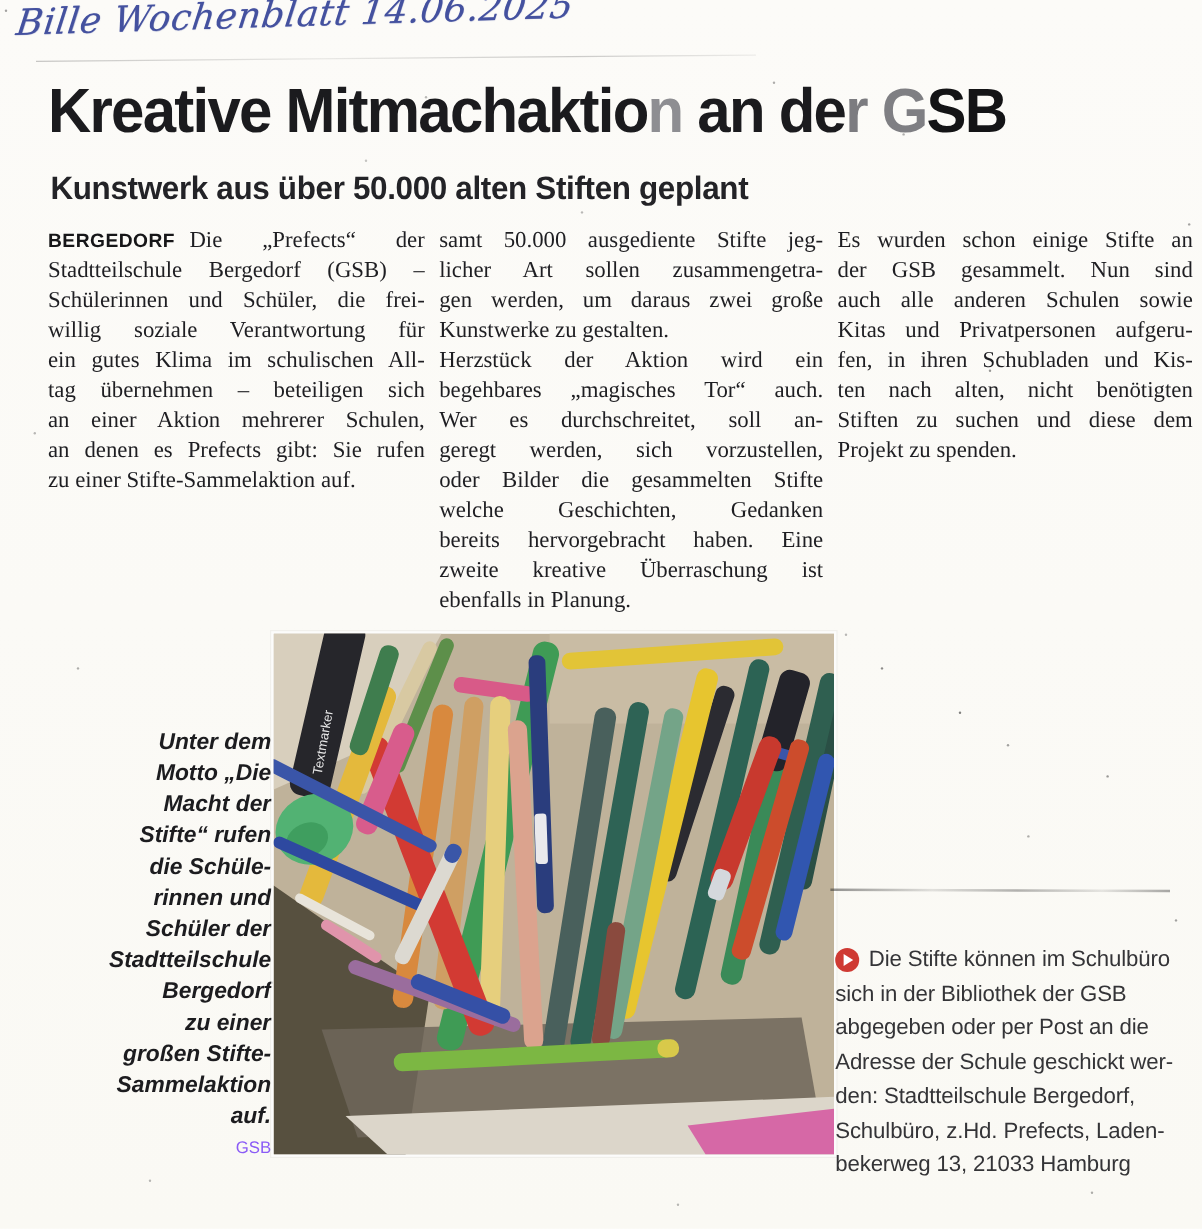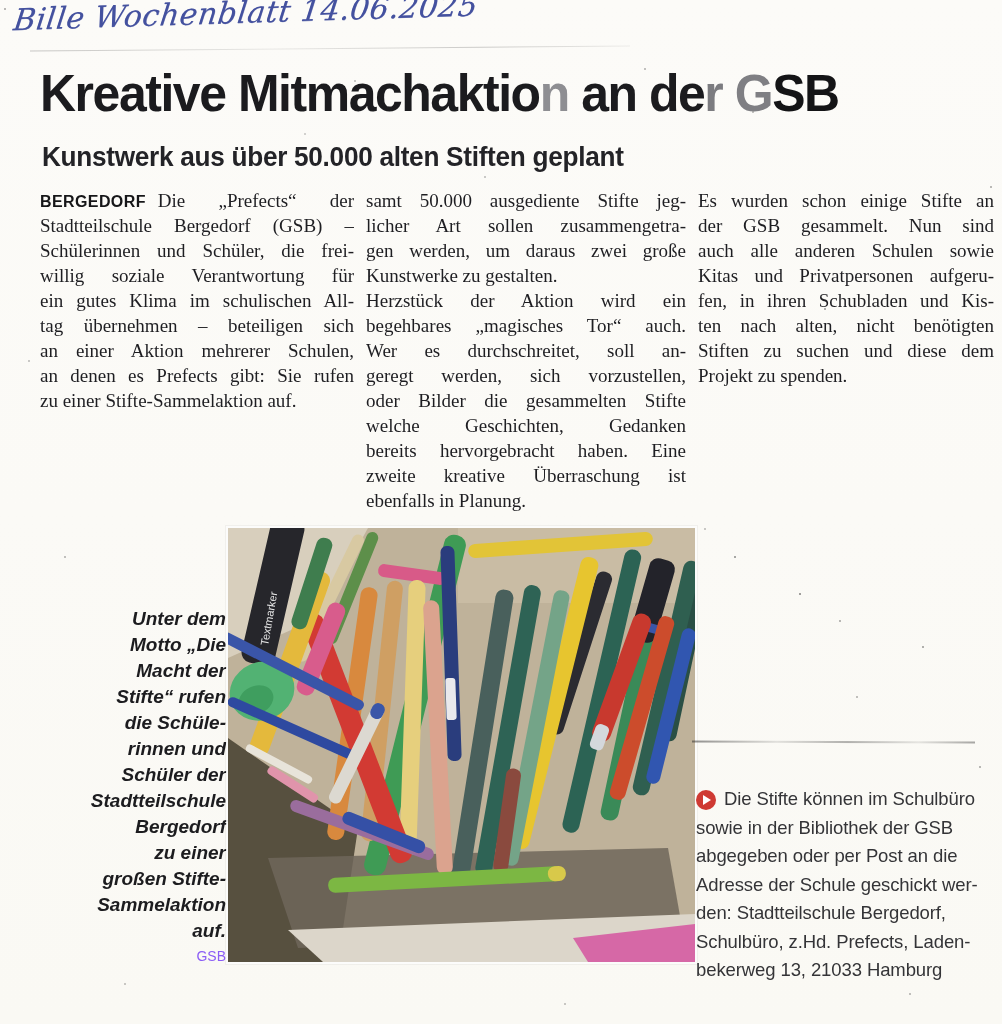--- a/index.html
+++ b/index.html
@@ -238,21 +238,21 @@
       <polygon points="345,410 467,396 467,434 360,434" fill="#d668a6"></polygon>
     </svg>
   </div>
 
   <div class="rule-above-infobox"></div>
 
   <div class="infobox">
     <span class="infobox-icon"></span>
     <div>
         <div class="iline">Die Stifte können im Schulbüro</div>
-        <div class="iline">sowie in der Bibliothek der GSB</div>
+        <div class="iline">sich in der Bibliothek der GSB</div>
         <div class="iline">abgegeben oder per Post an die</div>
         <div class="iline">Adresse der Schule geschickt wer-</div>
         <div class="iline">den: Stadtteilschule Bergedorf,</div>
         <div class="iline">Schulbüro, z.Hd. Prefects, Laden-</div>
         <div class="iline">bekerweg 13, 21033 Hamburg</div>
       </div>
   </div>
 
 </div>
 

